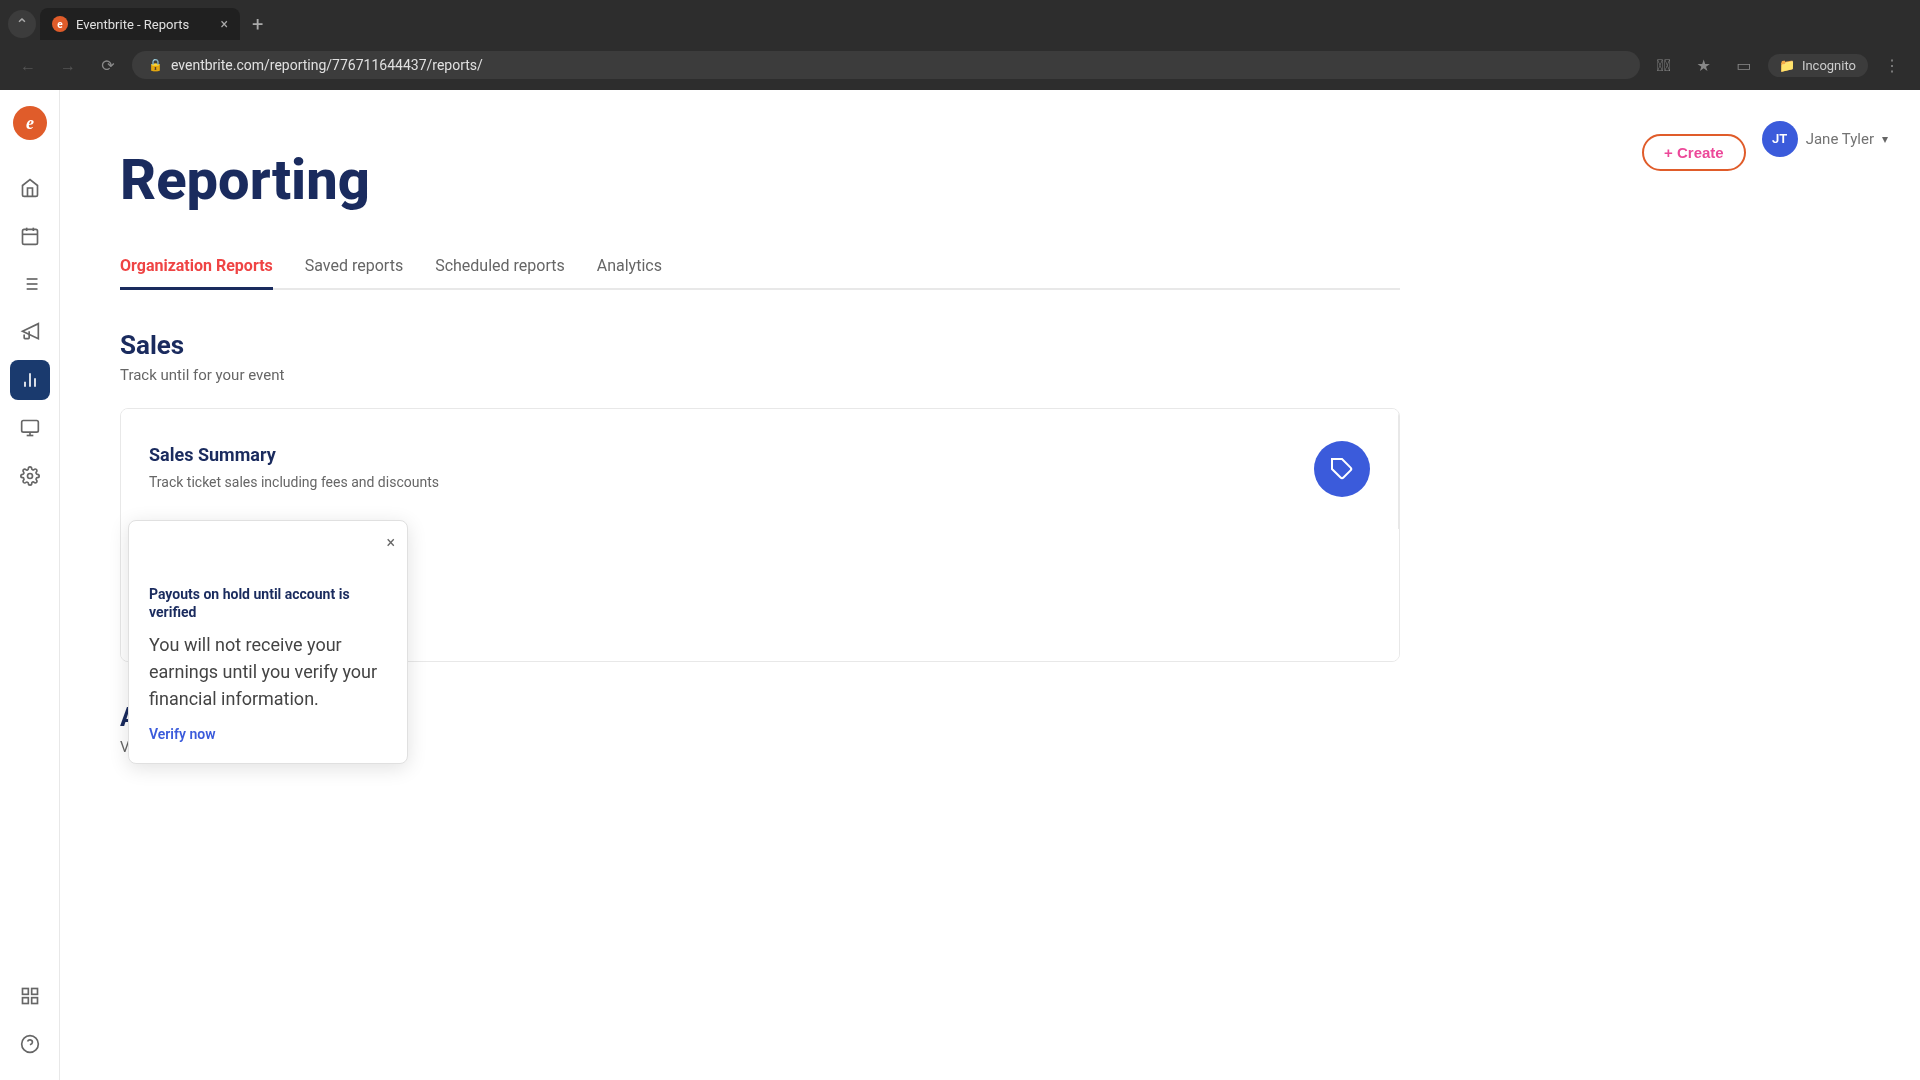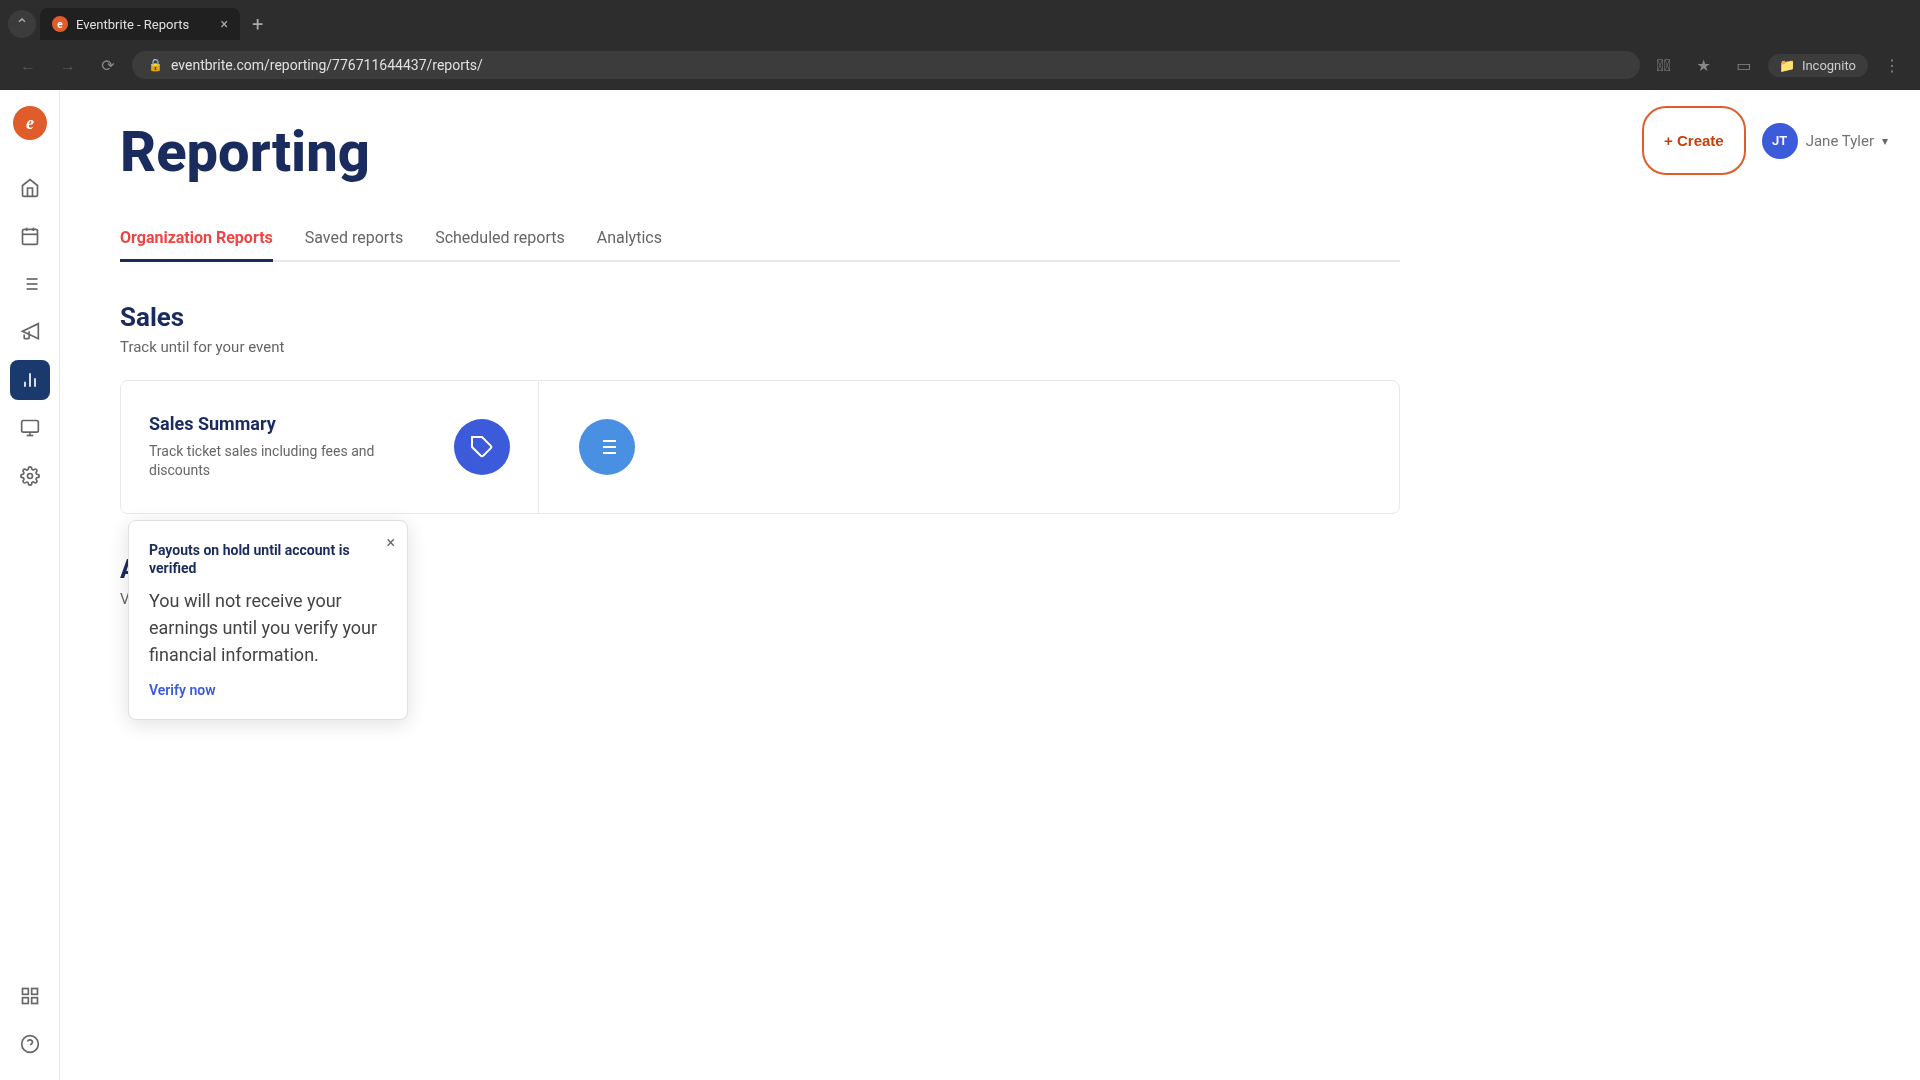--- a/index.html
+++ b/index.html
@@ -30,61 +30,61 @@
     .app { display: flex; height: calc(1080px - 90px); }
 
     
     .sidebar { width: 60px; background: #fff; border-right: 1px solid #e8e8e8; display: flex; flex-direction: column; align-items: center; padding: 16px 0; gap: 8px; }
     .sidebar-logo { margin-bottom: 16px; }
     .sidebar-item { width: 40px; height: 40px; display: flex; align-items: center; justify-content: center; border-radius: 8px; cursor: pointer; color: #666; font-size: 20px; }
     .sidebar-item.active { background: #1a3a6e; color: #fff; }
 
     
     .main { flex: 1; overflow-y: auto; background: #fff; }
-    .main-content { padding: 32px 60px; max-width: 1400px; }
+    .main-content { padding: 60px 60px; max-width: 1400px; }
 
     
     .app-header { position: absolute; top: 90px; right: 0; display: flex; align-items: center; gap: 16px; padding: 16px 32px; z-index: 10; }
-    .create-btn { background: transparent; border: 2px solid #e05c2a; color: #c2410c; border-radius: 24px; padding: 24px 20px; font-size: 15px; font-weight: 600; cursor: pointer; display: flex; align-items: center; gap: 6px; }
+    .create-btn { background: transparent; border: 2px solid #e05c2a; color: #ec4899; border-radius: 24px; padding: 8px 20px; font-size: 15px; font-weight: 600; cursor: pointer; display: flex; align-items: center; gap: 6px; margin-top: 28px; }
     .user-btn { display: flex; align-items: center; gap: 8px; cursor: pointer; }
     .user-avatar { width: 36px; height: 36px; background: #3b5bdb; border-radius: 50%; display: flex; align-items: center; justify-content: center; color: #fff; font-size: 13px; font-weight: 600; }
     .user-name { font-size: 15px; color: #737373; font-weight: 400; }
     .user-chevron { color: #666; font-size: 12px; }
 
     
     .page-title { font-size: 56px; font-weight: 800; color: #1a2b5e; margin-bottom: 32px; line-height: 1.1; }
 
     
     .tabs { display: flex; gap: 32px; border-bottom: 2px solid #e8e8e8; margin-bottom: 40px; }
     .tab { padding: 12px 0; font-size: 16px; color: #666; cursor: pointer; border-bottom: 3px solid transparent; margin-bottom: -2px; }
     .tab.active { color: #ef4444; font-weight: 700; border-bottom-color: #1a2b5e; }
 
     
     .section-title { font-size: 26px; font-weight: 700; color: #1a2b5e; margin-bottom: 6px; }
     .section-desc { font-size: 15px; color: #666; margin-bottom: 24px; }
 
     
-    .report-cards { display: grid; grid-template-columns: repeat(3, 1fr); gap: 12px; border: 1px solid #e8e8e8; border-radius: 8px; overflow: hidden; margin-bottom: 40px; }
+    .report-cards { display: grid; grid-template-columns: repeat(1, 1fr); gap: 12px; border: 1px solid #e8e8e8; border-radius: 8px; overflow: hidden; margin-bottom: 40px; }
     .report-card { padding: 32px 28px; border-right: 1px solid #e8e8e8; display: flex; align-items: center; gap: 20px; cursor: pointer; background: #fff; }
     .report-card:last-child { border-right: none; }
     .card-content { flex: 1; }
     .card-title { font-size: 18px; font-weight: 700; color: #1a2b5e; margin-bottom: 8px; }
     .card-desc { font-size: 14px; color: #666; line-height: 1.4; }
     .card-icon { width: 56px; height: 56px; border-radius: 50%; display: flex; align-items: center; justify-content: center; font-size: 24px; flex-shrink: 0; }
     .card-icon.blue { background: #3b5bdb; color: #fff; }
     .card-icon.blue-light { background: #4a90e2; color: #fff; }
     .card-icon.blue-dark { background: #2c4db5; color: #fff; }
 
     
     .attendees-section { margin-top: 20px; }
 
     
     .popup { position: absolute; left: 68px; top: 430px; background: #fff; border: 1px solid #e0e0e0; border-radius: 8px; padding: 20px; width: 280px; box-shadow: 0 4px 20px rgba(0,0,0,0.12); z-index: 100; }
     .popup-close { position: absolute; top: 12px; right: 12px; cursor: pointer; color: #666; font-size: 16px; }
-    .popup-title { font-size: 14px; font-weight: 700; color: #1a2b5e; margin-bottom: 10px; line-height: 1.3; }
+    .popup-title { font-size: 14px; font-weight: 700; color: #1a2b5e; margin-bottom: 10px; line-height: 1.3; margin-top: 44px; }
     .popup-body { font-size: 18px; color: #444; line-height: 1.5; margin-bottom: 12px; }
     .popup-link { color: #3b5bdb; font-size: 14px; font-weight: 600; cursor: pointer; text-decoration: none; }
   </style>
 </head>
 <body>
 
 <div class="browser-chrome">
 
   <div class="browser-tabs">
     <div class="tab-back-nav">⌃</div>

